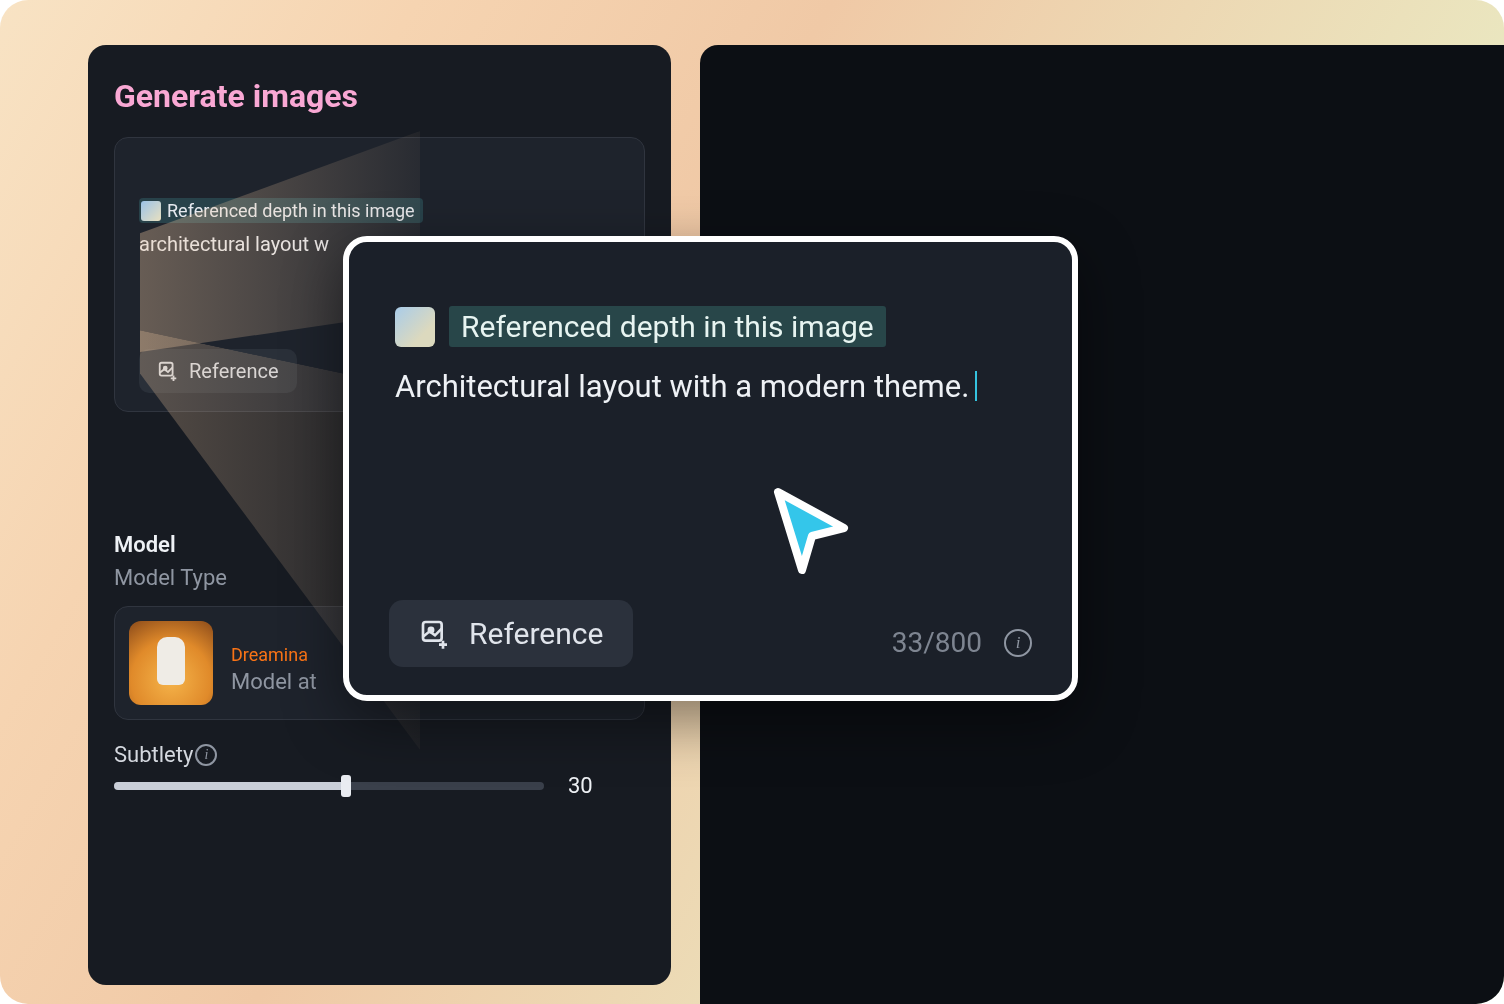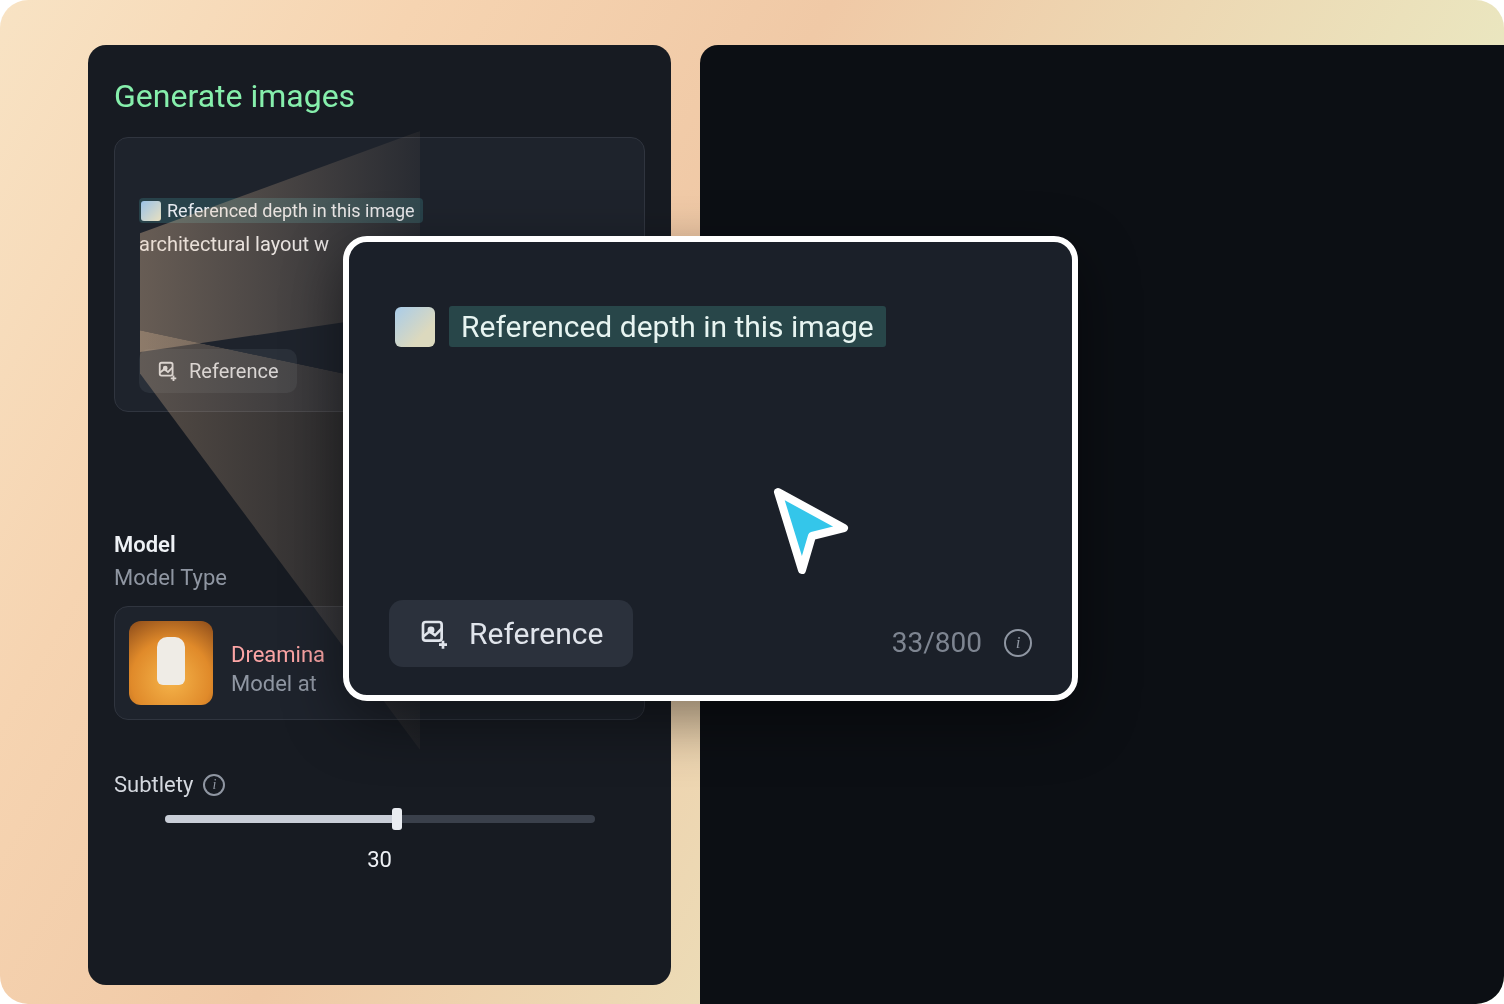--- a/index.html
+++ b/index.html
@@ -27,22 +27,22 @@
     top: 45px; left: 88px;
     width: 583px;
     height: 940px;
     background: #171b22;
     border-radius: 18px;
     padding: 32px 26px;
     color: #e6e9ef;
   }
   .panel-title {
     font-size: 32px;
-    font-weight: 400;
-    color: #86efac;
+    font-weight: 700;
+    color: #f9a8d4;
     margin-bottom: 22px;
   }
   .prompt-box {
     background: #1e232c;
     border: 1px solid #30353f;
     border-radius: 14px;
     padding: 60px 24px 20px 24px;
     min-height: 275px;
     position: relative;
   }
@@ -91,25 +91,25 @@
   }
   .model-thumb {
     width:84px; height:84px; border-radius:12px;
     background: radial-gradient(circle at 50% 70%, #f5b44a 0%, #e08a2a 55%, #8a4a1a 100%);
     position:relative;
   }
   .model-thumb::after{
     content:""; position:absolute; left:28px; top:16px; width:28px; height:48px;
     background:#efece6; border-radius:10px 10px 6px 6px;
   }
-  .model-name { font-size:22px; color:#fca5a5;margin-top:12px; }
+  .model-name { font-size:18px; color:#f97316;margin-top:12px; }
   .model-desc { font-size:22px; color:#8f96a2; margin-top:4px; }
 
-  .subtlety-row { display:flex; align-items:center; gap:10px; margin-top:52px; font-size:22px; color:#d4d8df;}
-  .slider-wrap { display:flex; align-items:center; gap:24px; margin-top:18px;flex-direction:column;}
+  .subtlety-row { display:flex; align-items:center; gap:2px; margin-top:22px; font-size:22px; color:#d4d8df;}
+  .slider-wrap { display:flex; align-items:center; gap:24px; margin-top:6px;}
   .slider-track { position:relative; width:430px; height:8px; background:#3a404b; border-radius:4px;}
   .slider-fill  { position:absolute; left:0; top:0; height:8px; width:54%; background:#c9ced8; border-radius:4px;}
   .slider-thumb { position:absolute; top:-7px; left:54%; width:10px; height:22px; background:#e9ecf1; border-radius:3px; transform:translateX(-50%);}
   .slider-val   { font-size:22px; color:#eef1f5; }
 
   .info-icon {
     width:22px; height:22px; border:2px solid #8f96a2; border-radius:50%;
     display:inline-flex; align-items:center; justify-content:center;
     font-size:14px; color:#8f96a2; font-family: Georgia, serif; font-style:italic;
   }
@@ -236,20 +236,23 @@
   <div class="cone a"></div>
   <div class="cone b"></div>
 
   <div class="callout">
     <div class="line1">
       <span class="ref-thumb-lg"></span>
       <span class="ref-chip-lg">
         <span>Referenced depth in this image</span>
       </span>
     </div>
+    <div class="prompt-text-lg">
+      <span>Architectural layout with a modern theme.</span><span class="cursor-caret"></span>
+    </div>
 
     <div class="ref-btn-lg">
       <span class="ref-icon">
         <svg width="32" height="32" viewBox="0 0 24 24" fill="none" stroke="#e0e4eb" stroke-width="2">
           <rect x="3" y="3" width="14" height="14" rx="2"></rect>
           <circle cx="9" cy="9" r="1.6" fill="#e0e4eb"></circle>
           <path d="M3 14 L8 10 L12 13 L17 8"></path>
           <path d="M18 17 v6 M15 20 h6"></path>
         </svg>
       </span>

